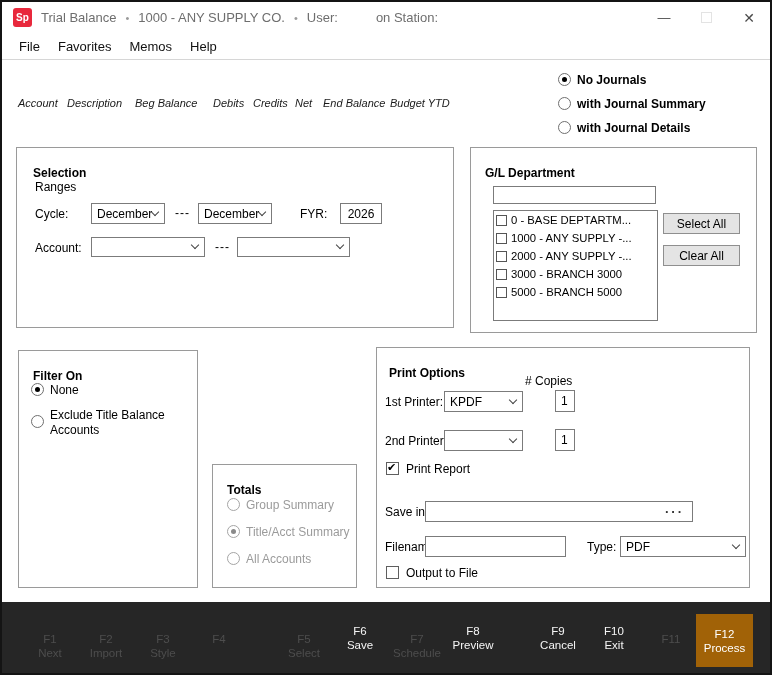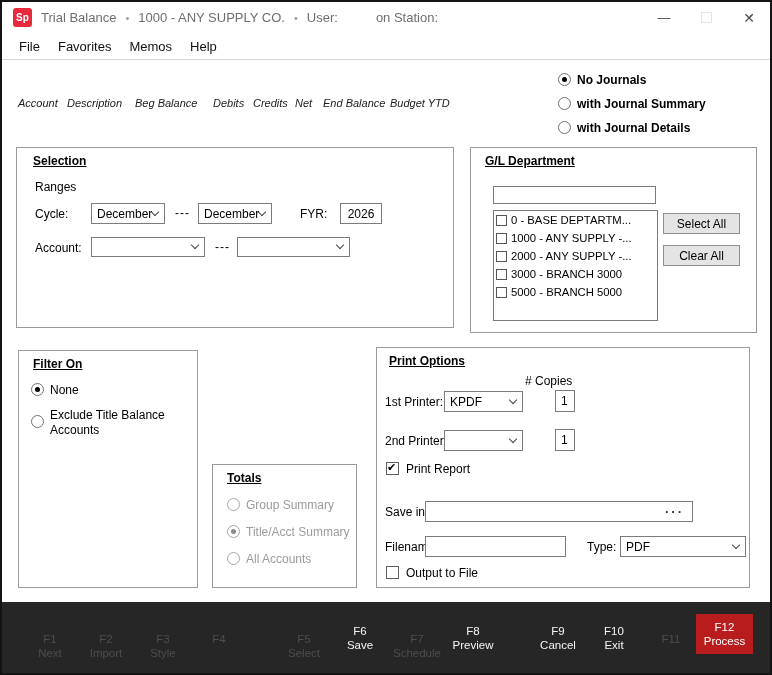--- a/index.html
+++ b/index.html
@@ -21,22 +21,22 @@
   .wc.max-box { width:11px; height:11px; border:1px solid #e3e3e3; }
   .wc.close { font-size:14px; }
   
   .menubar { height:27px; display:flex; align-items:center; gap:18px; padding-left:17px;
              border-bottom:1px solid #d6d6d6; font-size:13px; color:#111; }
   .menu-item { cursor:default; }
   
   .abs { position:absolute; }
   .lbl { font-size:12px; color:#000; white-space:nowrap; }
   .groupbox { position:absolute; border:1px solid #9a9a9a; background:#fff; }
-  .gtitle { position:absolute; top:6px; font-size:12px; font-weight:bold; color:#000;
-            text-decoration:underline; white-space:nowrap; }
+  .gtitle { position:absolute; top:18px; font-size:12px; font-weight:bold; color:#000;
+            white-space:nowrap; }
   .combo { position:absolute; background:#fff; border:1px solid #7b7b7b; font-size:12px; color:#000;
            padding:0 18px 0 5px; display:flex; align-items:center; white-space:nowrap; overflow:hidden; }
   .chev { position:absolute; right:6px; top:50%; width:6px; height:6px; margin-top:-5px;
           border-right:1px solid #444; border-bottom:1px solid #444; transform:rotate(45deg); }
   .tfield { position:absolute; background:#fff; border:1px solid #7b7b7b; font-size:12px; color:#000;
             display:flex; align-items:center; padding:0 5px; }
   .btn { position:absolute; background:#e4e4e4; border:1px solid #8f8f8f; font-size:12px; color:#000;
          display:flex; align-items:center; justify-content:center; cursor:default; }
   .radio { position:absolute; width:13px; height:13px; border:1px solid #6f6f6f; border-radius:50%; background:#fff; }
   .radio.sel::after { content:""; position:absolute; left:3px; top:3px; width:5px; height:5px; border-radius:50%; background:#000; }
@@ -63,21 +63,21 @@
                     background:repeating-linear-gradient(#3c3c3c 0 1.4px, transparent 1.4px 3.2px); }
   .dashes { position:absolute; font-size:12px; color:#000; letter-spacing:1px; }
   .browse { position:absolute; right:8px; top:0; height:100%; display:flex; align-items:center;
             font-size:13px; font-weight:bold; color:#333; letter-spacing:2px; }
   
   .fbar { position:absolute; left:0; right:0; top:600px; bottom:0; background:#262626; }
   .fkey { position:absolute; top:22px; width:64px; text-align:center; font-size:11.5px; line-height:14px; }
   .fkey .k { display:block; }
   .fkey.disabled { color:#4d4d4d;margin-top:8px; }
   .fkey.enabled  { color:#f5f5f5; }
-  .fbtn { position:absolute; left:694px; top:12px; width:57px; height:40px; background:#b91c1c;
+  .fbtn { position:absolute; left:694px; top:12px; width:57px; height:53px; background:#a16207;
           color:#fff; font-size:11.5px; line-height:14px; display:flex; flex-direction:column;
           align-items:center; justify-content:center; cursor:pointer; }
 </style>
 </head>
 <body>
 
 <div class="window">
 
   <div class="titlebar">
     <div class="logo">Sp</div>

